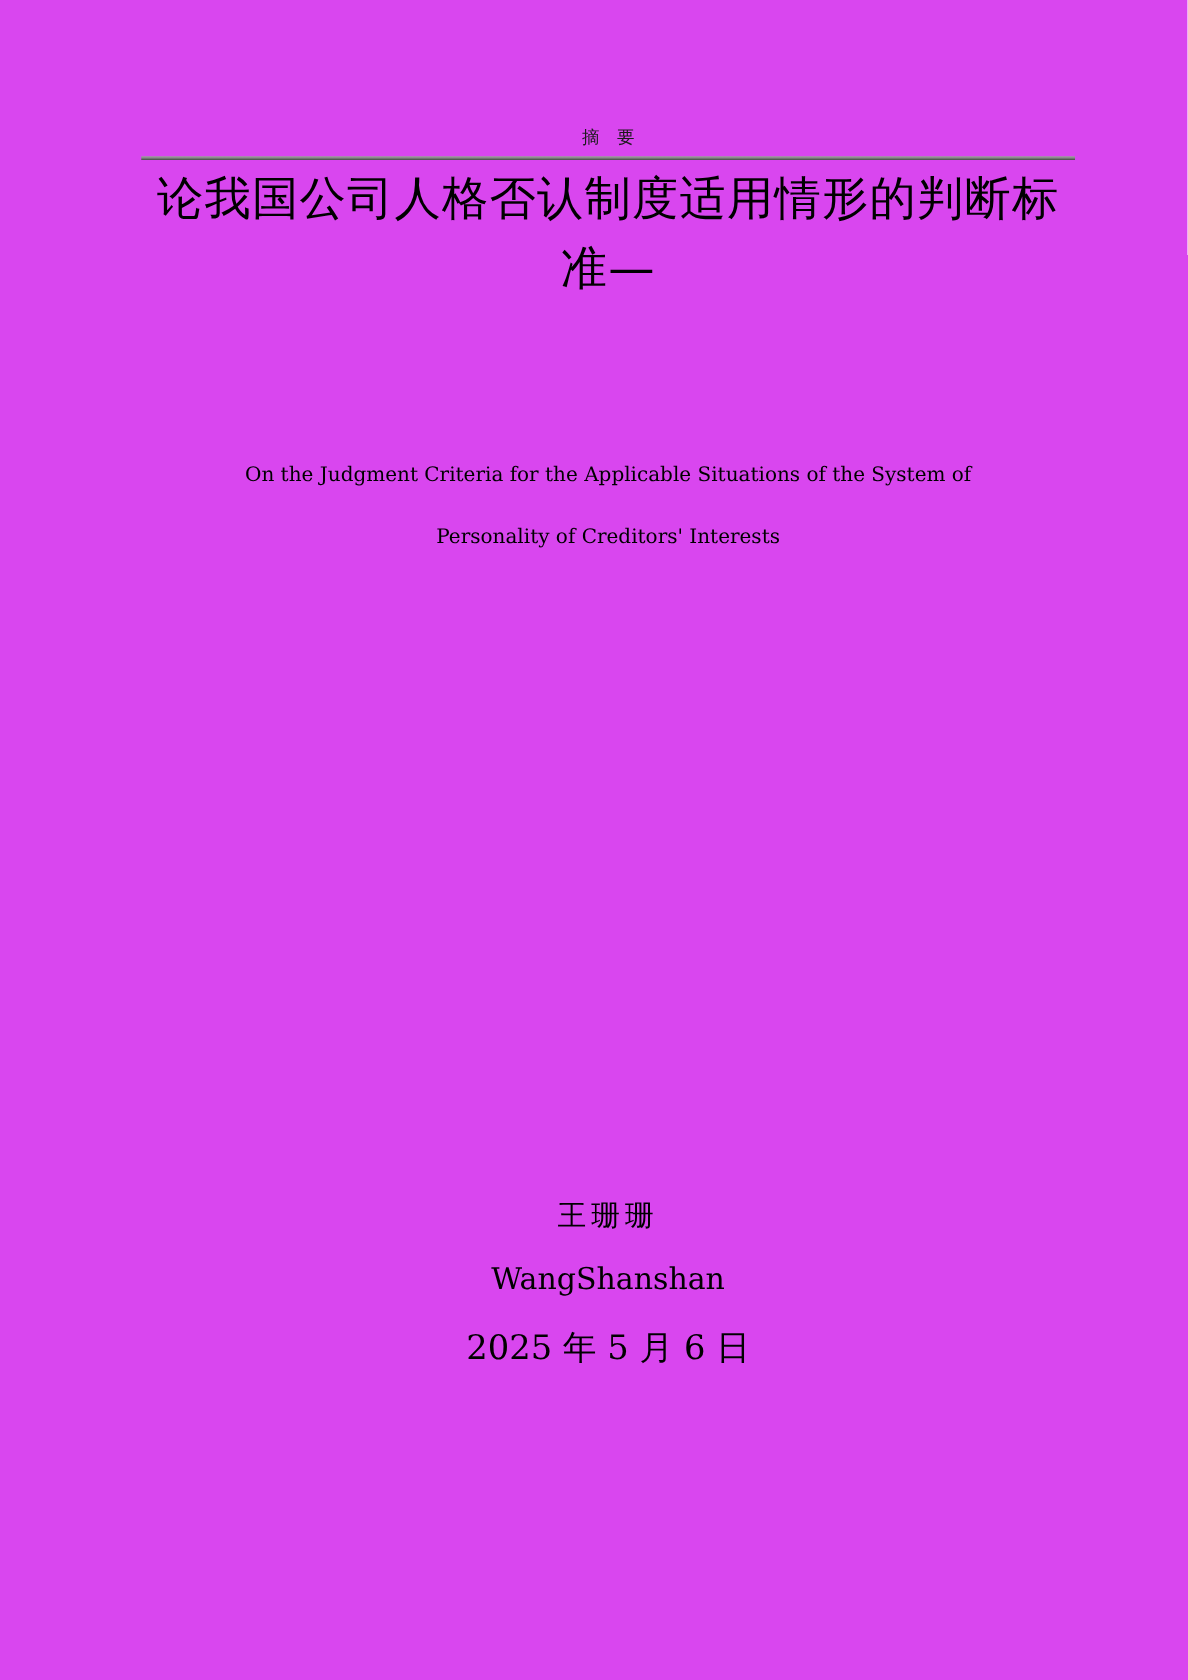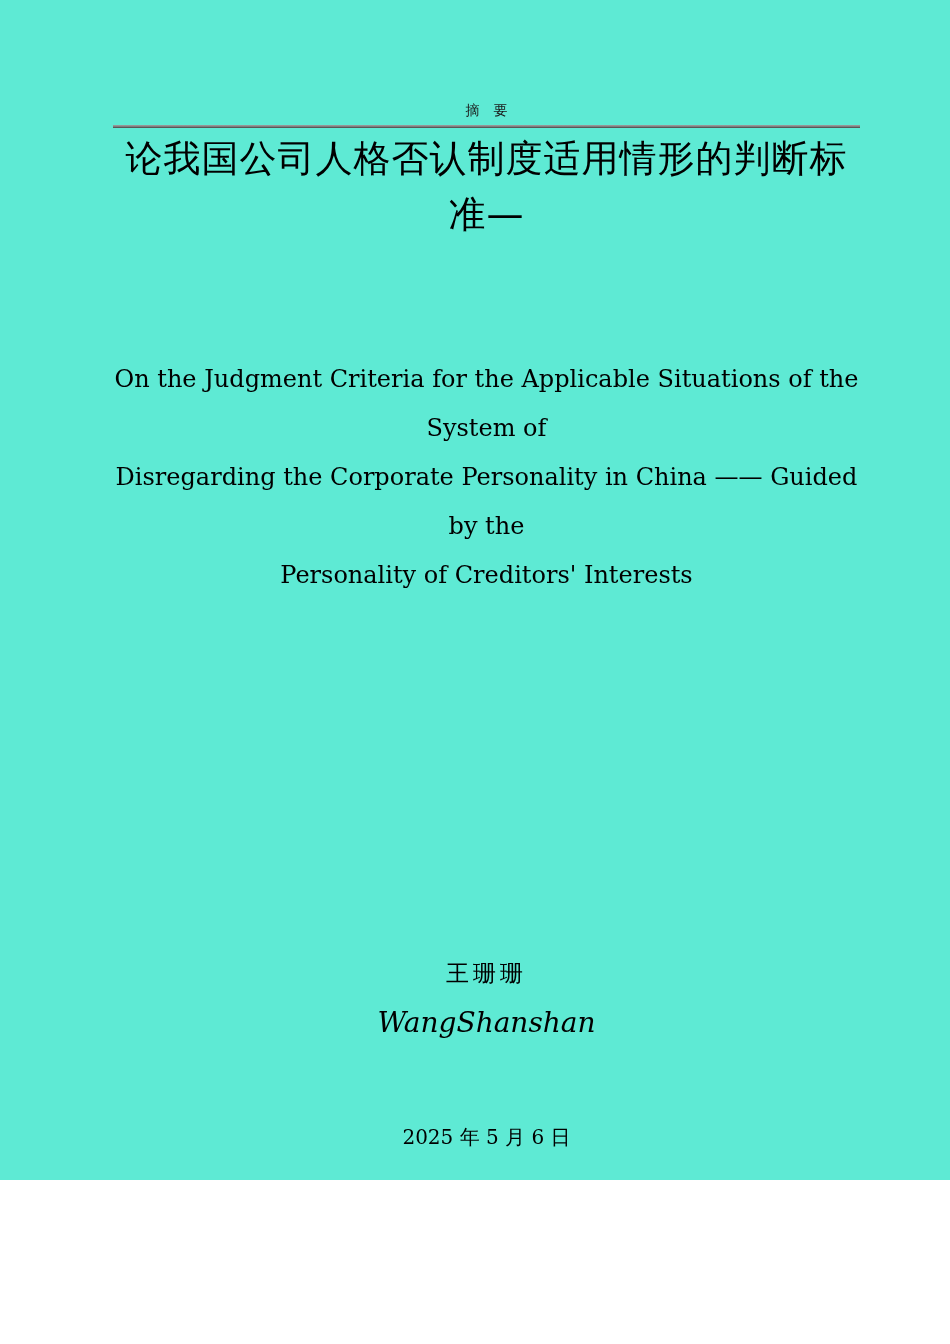--- a/index.html
+++ b/index.html
@@ -3,22 +3,22 @@
 <meta charset="utf-8">
 <style>
   html, body {
     margin: 0;
     padding: 0;
     background: #ffffff;
   }
   .page {
     position: relative;
     width: 950px;
-    height: 1180px;
-    background: #5eead4;
+    height: 1344px;
+    background: #d946ef;
     color: #000000;
     font-family: "DejaVu Serif", "Liberation Serif", serif;
     overflow: hidden;
   }
   .band {
     position: absolute;
     left: 113px;
     width: 747px;
     text-align: center;
   }
@@ -39,57 +39,55 @@
   .title-cn {
     top: 131px;
     font-family: "DejaVu Sans", "Liberation Sans", sans-serif;
     font-weight: 400;
     font-size: 37px;
     line-height: 56px;
     letter-spacing: 1px;
   }
   .title-en {
     top: 355px;
-    font-size: 24px;
+    font-size: 16px;
     line-height: 49px;
   }
   .author-cn {
     top: 958px;
     font-size: 23px;
     line-height: 30px;
     letter-spacing: 4px;
   }
   .author-en {
     top: 1007px;
-    font-size: 28px;
+    font-size: 24px;
     line-height: 32px;
-    font-style: italic;
   }
   .date-line {
-    top: 1120px;
-    font-size: 20px;
+    top: 1062px;
+    font-size: 27px;
     line-height: 34px;
   }
 </style>
 </head>
 <body>
 
 <div class="page">
 
   <div class="band abstract-label">摘　要</div>
 
   <div class="header-rule"></div>
 
   <div class="band title-cn">
     <div>论我国公司人格否认制度适用情形的判断标准—</div>
   </div>
 
   <div class="band title-en">
     <div>On the Judgment Criteria for the Applicable Situations of the System of</div>
-    <div>Disregarding the Corporate Personality in China —— Guided by the</div>
     <div>Personality of Creditors' Interests</div>
   </div>
 
   <div class="band author-cn">王珊珊</div>
 
   <div class="band author-en">WangShanshan</div>
 
   <div class="band date-line">2025 年 5 月 6 日</div>
 
 </div>

